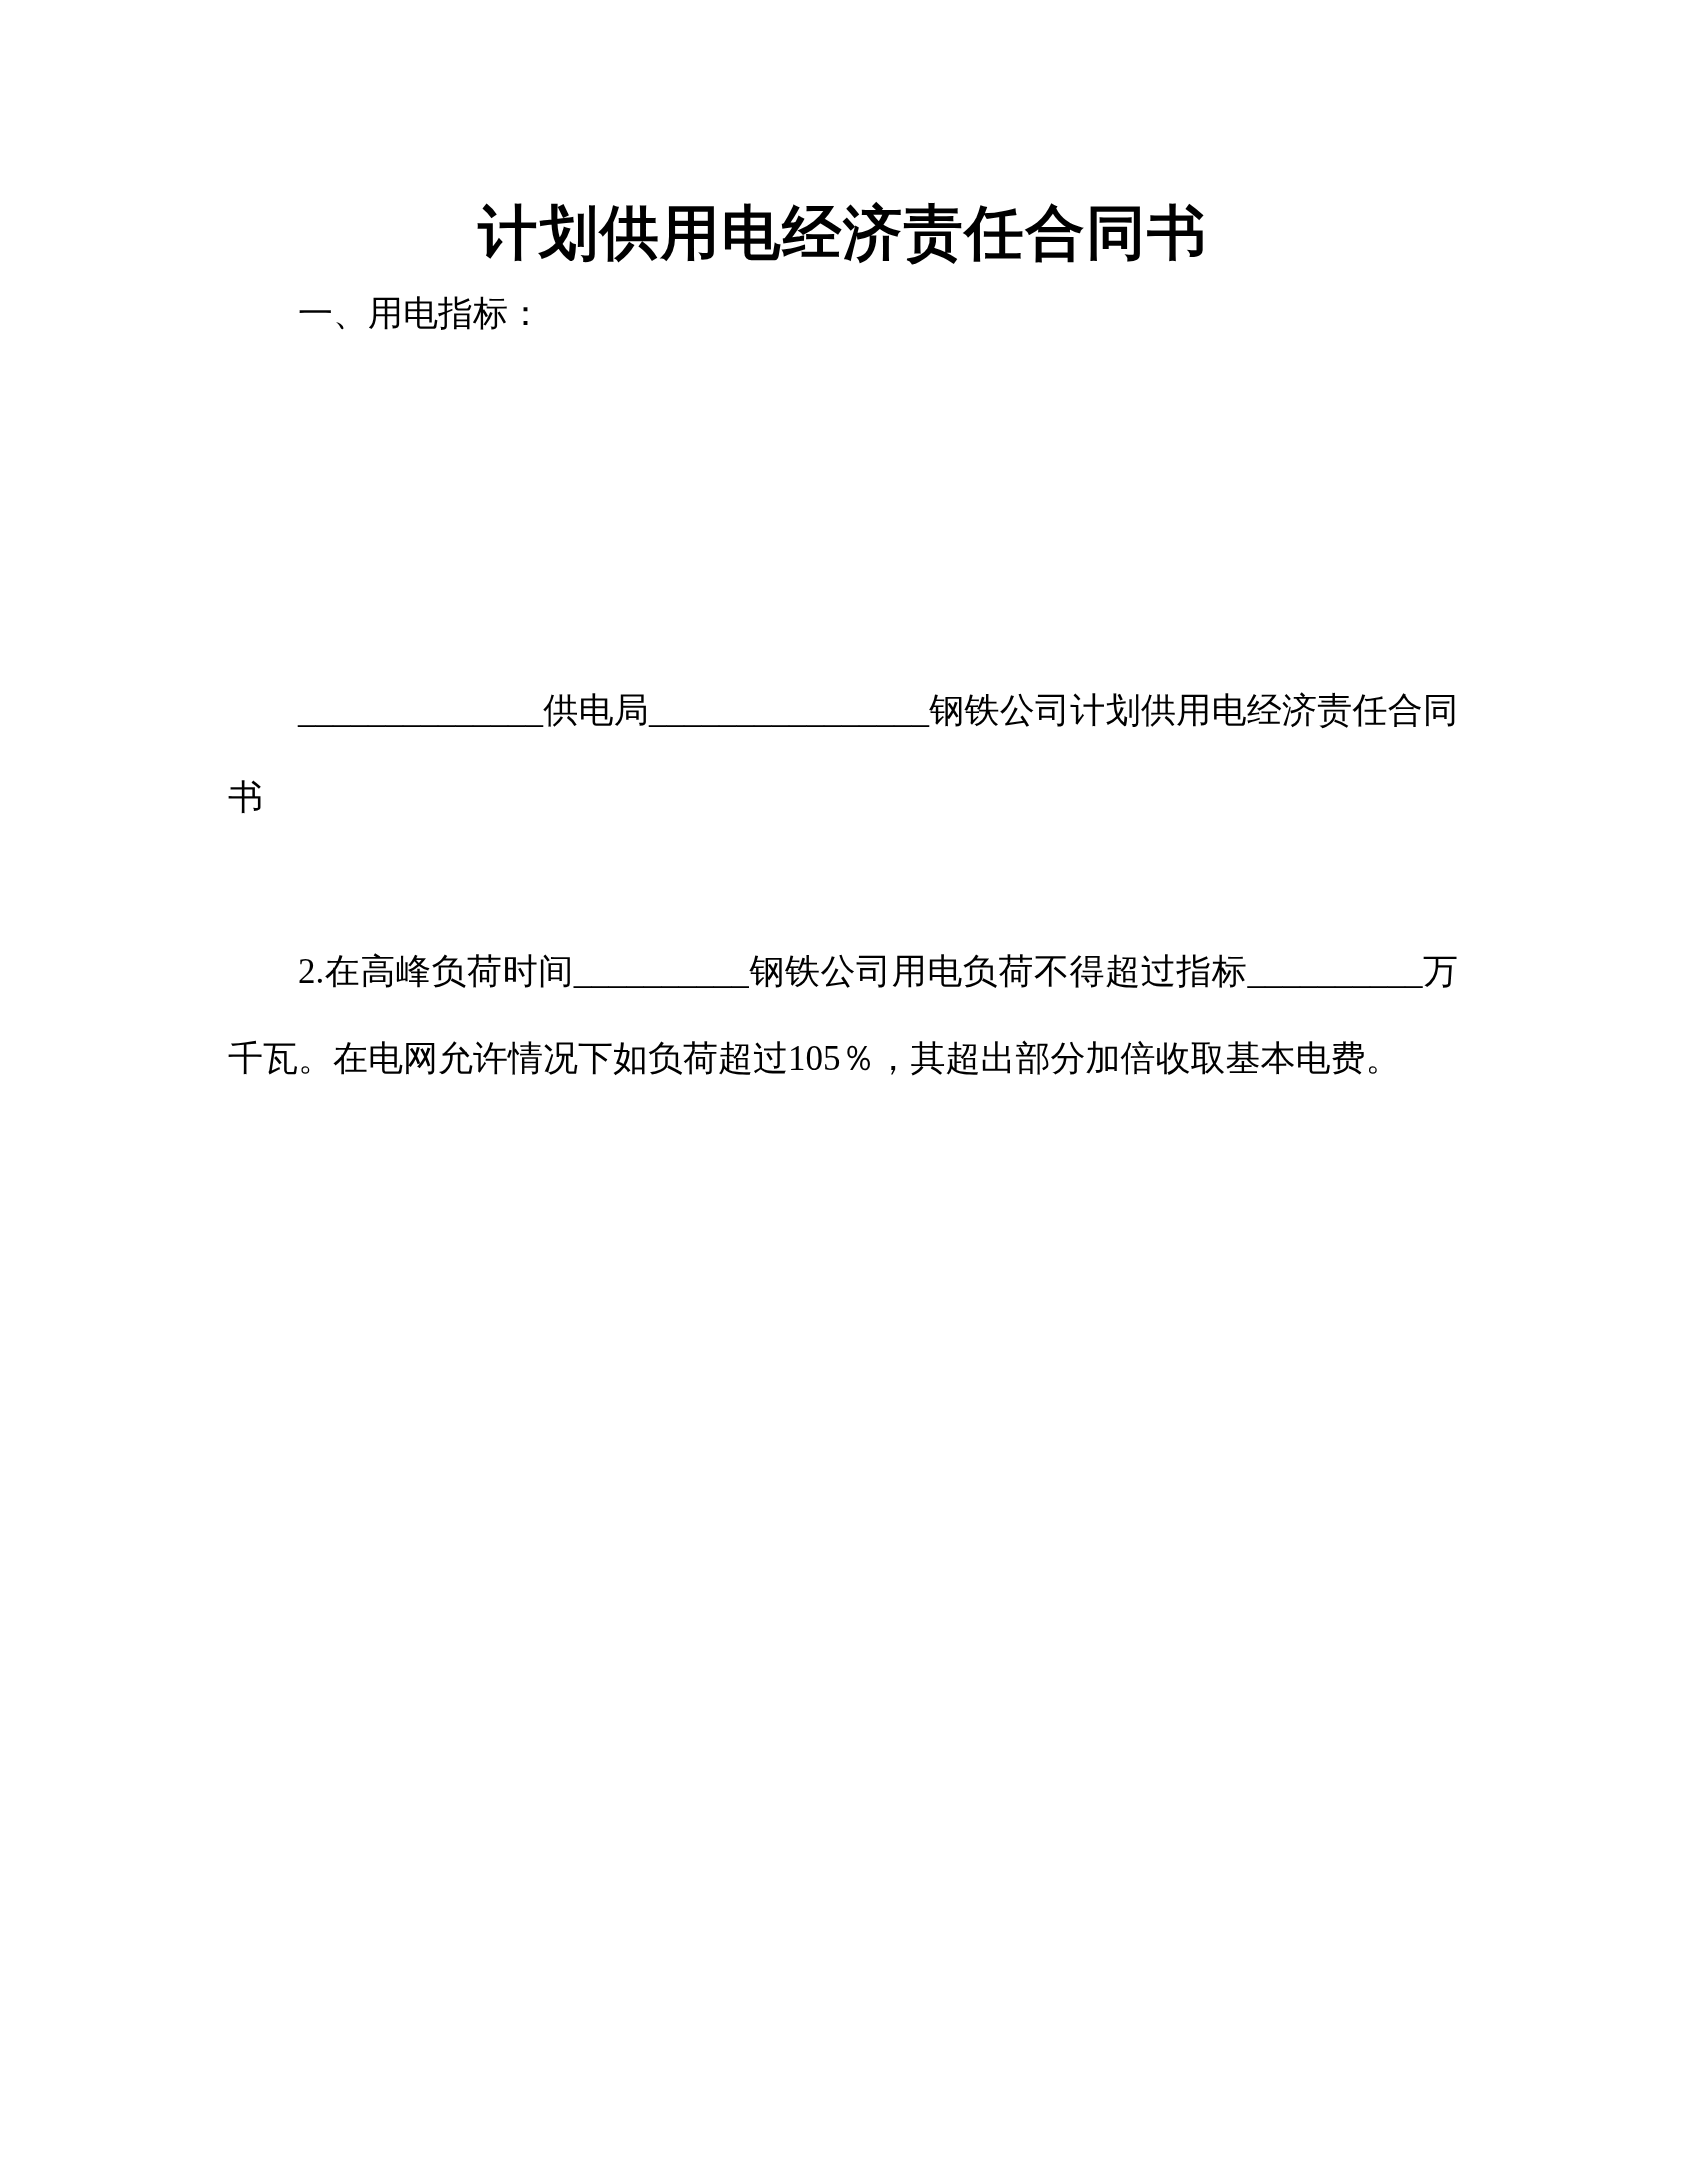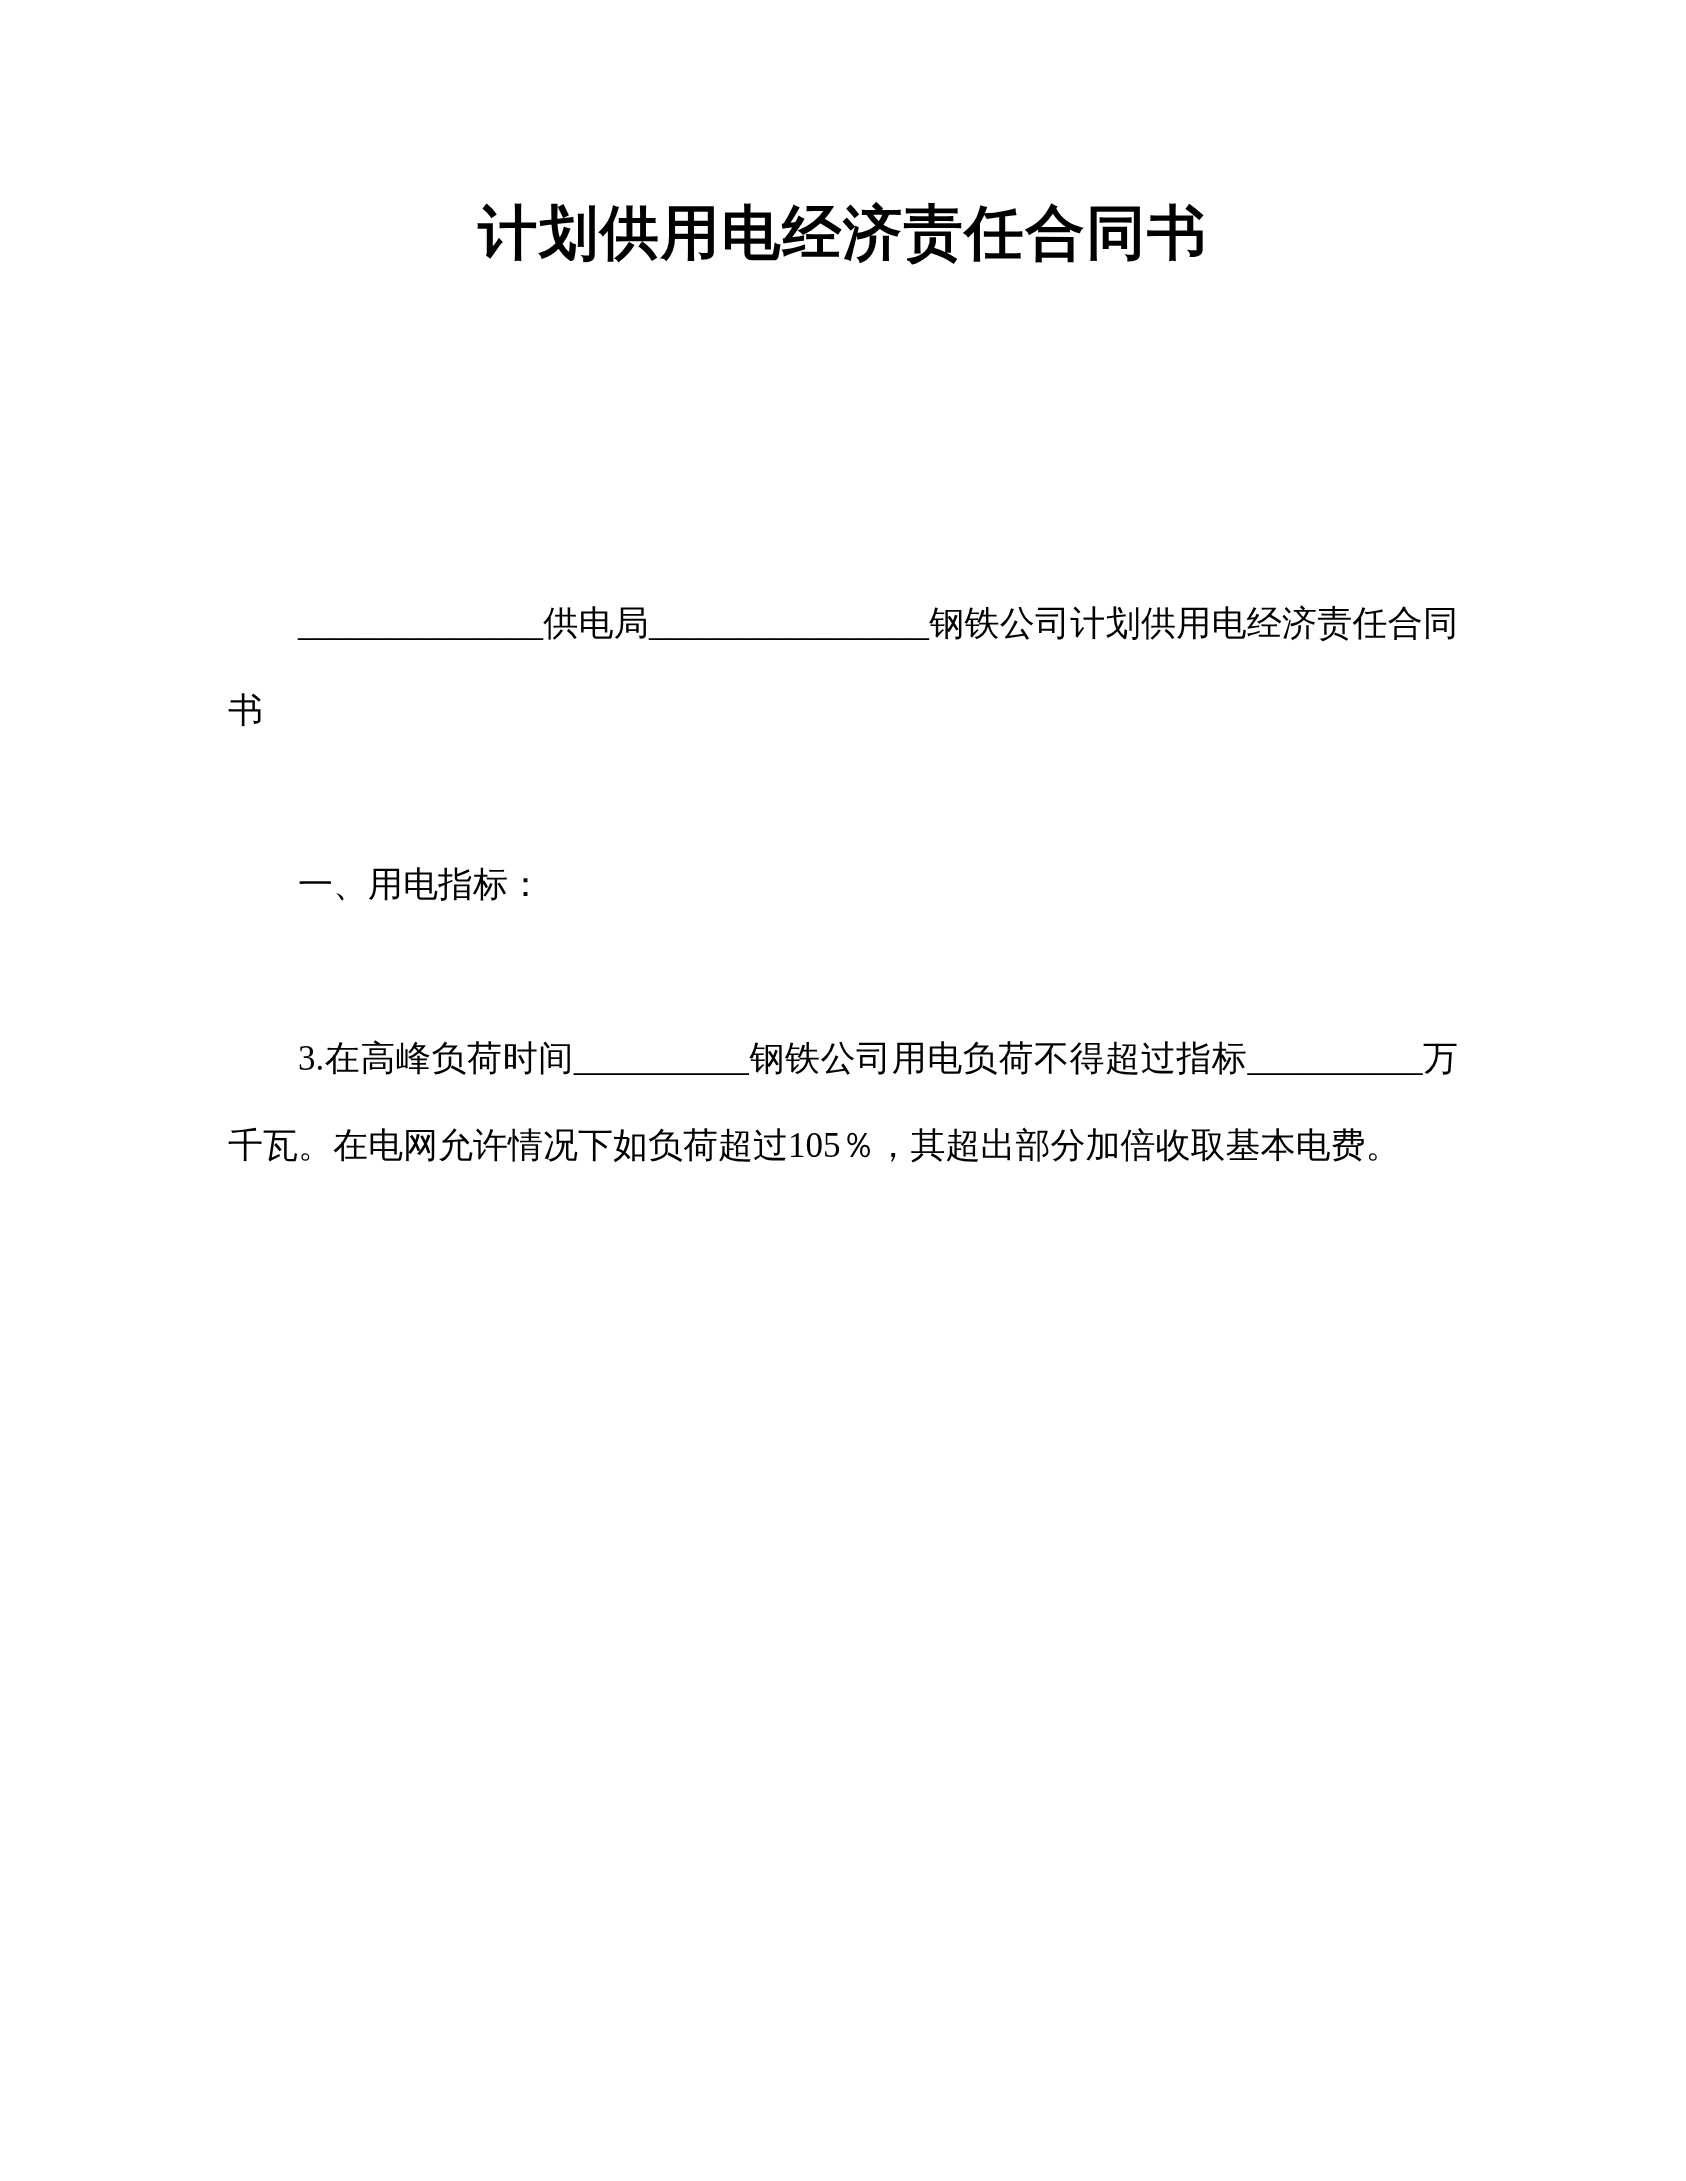--- a/index.html
+++ b/index.html
@@ -41,24 +41,24 @@
     margin-top: 310px;
   }
 </style>
 </head>
 <body>
 
 <div class="page">
 
   <h1 class="doc-title">计划供用电经济责任合同书</h1>
 
+  <p class="para">一、用电指标：</p>
+
   <p class="para first">______________供电局________________钢铁公司计划供用电经济责任合同书</p>
-
-  <p class="para">一、用电指标：</p>
 
 
 
-  <p class="para">3.在高峰负荷时间__________钢铁公司用电负荷不得超过指标__________万千瓦。在电网允许情况下如负荷超过105％，其超出部分加倍收取基本电费。</p>
+  <p class="para">2.在高峰负荷时间__________钢铁公司用电负荷不得超过指标__________万千瓦。在电网允许情况下如负荷超过105％，其超出部分加倍收取基本电费。</p>
 
 
 
 </div>
 
 
 </body></html>

